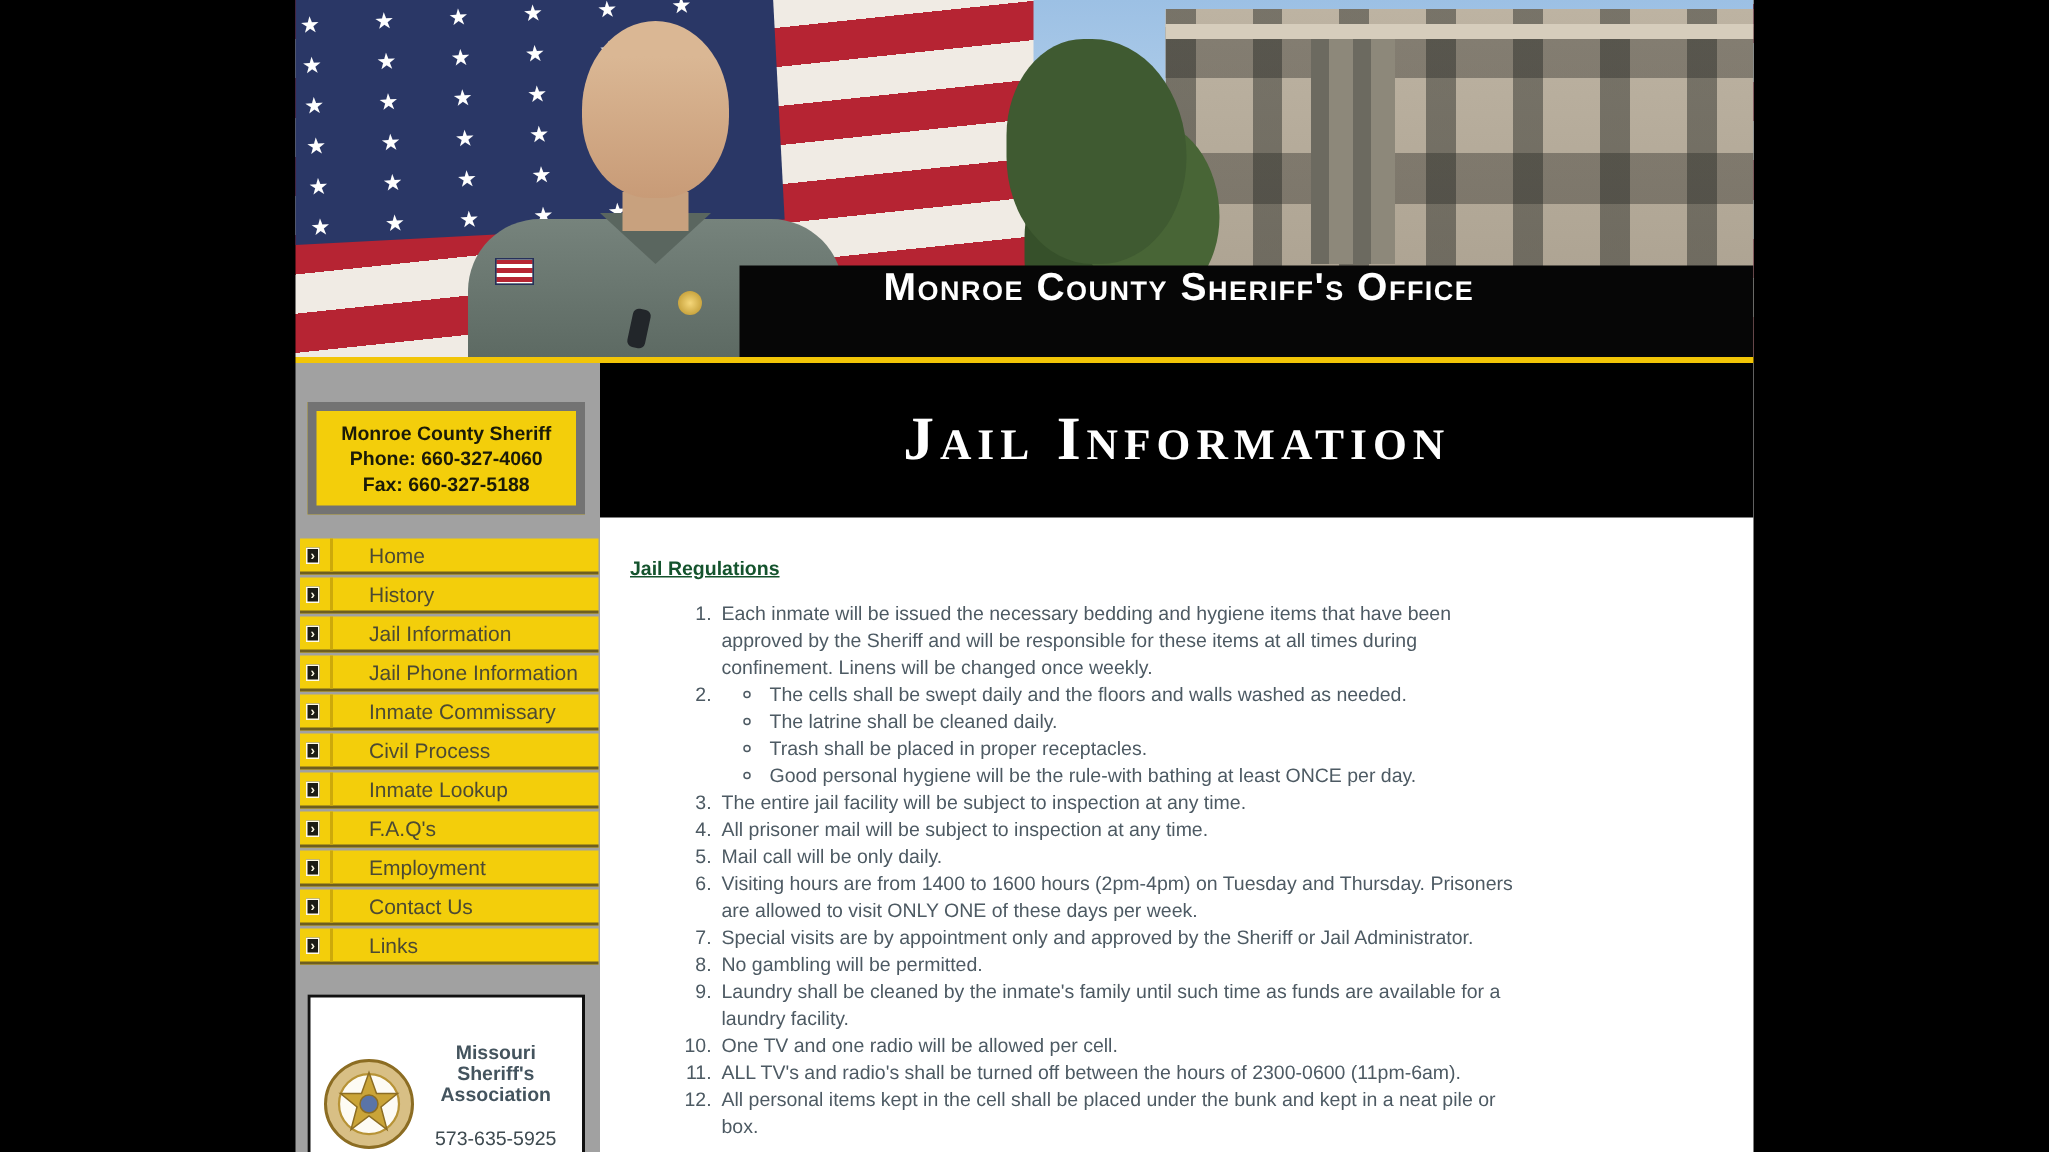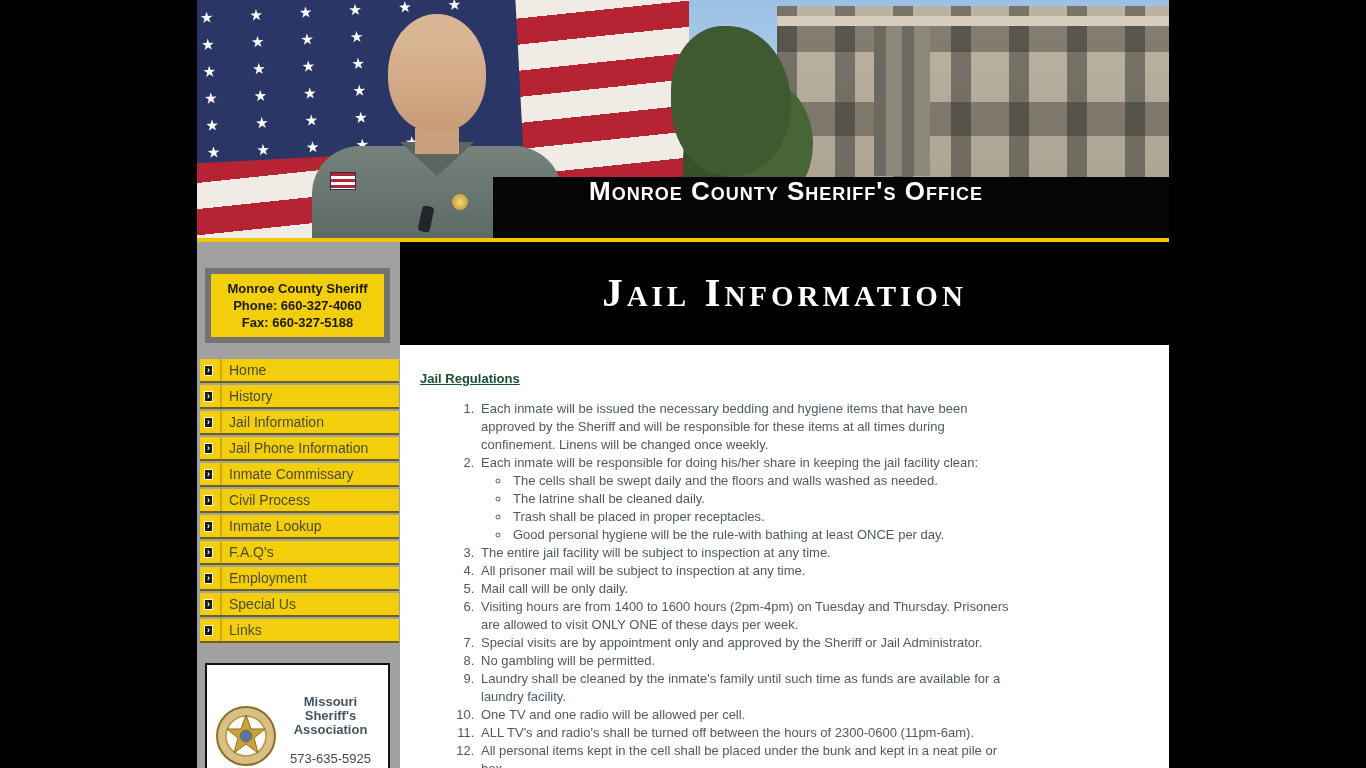--- a/index.html
+++ b/index.html
@@ -57,21 +57,21 @@
     text-align: center; padding: 6px 2px; }
   .contact-box div { font-size: 13px; font-weight: bold; color: #1a1a08; line-height: 17px; }
   .nav { margin-top: 16px; }
   .nav-item { display: flex; align-items: center; height: 24px; margin: 0 1px 2px 3px;
     background: #f3ce0b; cursor: pointer; border-bottom: 2px solid #6e5e20; }
   .nav-item .icon-cell { width: 22px; height: 100%; display: flex; align-items: center;
     border-right: 2px solid #cda90a; flex: none; }
   .nav-item .bullet { width: 9px; height: 11px; margin-left: 4px; background: #1c1c14;
     border: 1px solid #fffbe6; color: #fffbe6; font-size: 9px; line-height: 9px;
     text-align: center; font-weight: bold; }
-  .nav-item .label { padding-left: 7px; font-size: 14px; color: #4c4a33; }
+  .nav-item .label { padding-left: 24px; font-size: 14px; color: #4c4a33; }
   .msa-box { margin: 20px 10px 0 8px; background: #fff; border: 2px solid #111;
     height: 150px; display: flex; align-items: center; padding: 8px 4px; }
   .msa-logo { flex: none; margin-left: 4px; }
   .msa-text { flex: 1; text-align: center; }
   .msa-name { font-size: 13px; font-weight: bold; color: #44545e; line-height: 14px;
     width: 92px; margin: 0 auto; }
   .msa-phone { font-size: 13px; color: #3e4a50; margin-top: 14px; }
   .msa-link { font-size: 13px; color: #44545e; text-decoration: underline; cursor: pointer; }
 
   
@@ -179,21 +179,21 @@
         <div class="nav-item">
           <span class="icon-cell">
               <span class="bullet">›</span>
             </span>
           <span class="label">Employment</span>
         </div>
         <div class="nav-item">
           <span class="icon-cell">
               <span class="bullet">›</span>
             </span>
-          <span class="label">Special Us</span>
+          <span class="label">Contact Us</span>
         </div>
         <div class="nav-item">
           <span class="icon-cell">
               <span class="bullet">›</span>
             </span>
           <span class="label">Links</span>
         </div>
       </nav>
 
       <div class="msa-box">
@@ -214,21 +214,21 @@
     </aside>
 
     <main class="main">
       <div class="banner">
         <h1>Jail Information</h1>
       </div>
       <div class="content">
         <div class="section-heading">Jail Regulations</div>
         <ol class="regs">
           <li><span>Each inmate will be issued the necessary bedding and hygiene items that have been approved by the Sheriff and will be responsible for these items at all times during confinement. Linens will be changed once weekly.</span></li>
-          <li><span>Each inmate will be responsible for doing his/her share in keeping the jail facility clean:</span>
+          <li>
             <ul class="subregs">
               <li><span>The cells shall be swept daily and the floors and walls washed as needed.</span></li>
               <li><span>The latrine shall be cleaned daily.</span></li>
               <li><span>Trash shall be placed in proper receptacles.</span></li>
               <li><span>Good personal hygiene will be the rule-with bathing at least ONCE per day.</span></li>
             </ul>
           </li>
           <li><span>The entire jail facility will be subject to inspection at any time.</span></li>
           <li><span>All prisoner mail will be subject to inspection at any time.</span></li>
           <li><span>Mail call will be only daily.</span></li>

